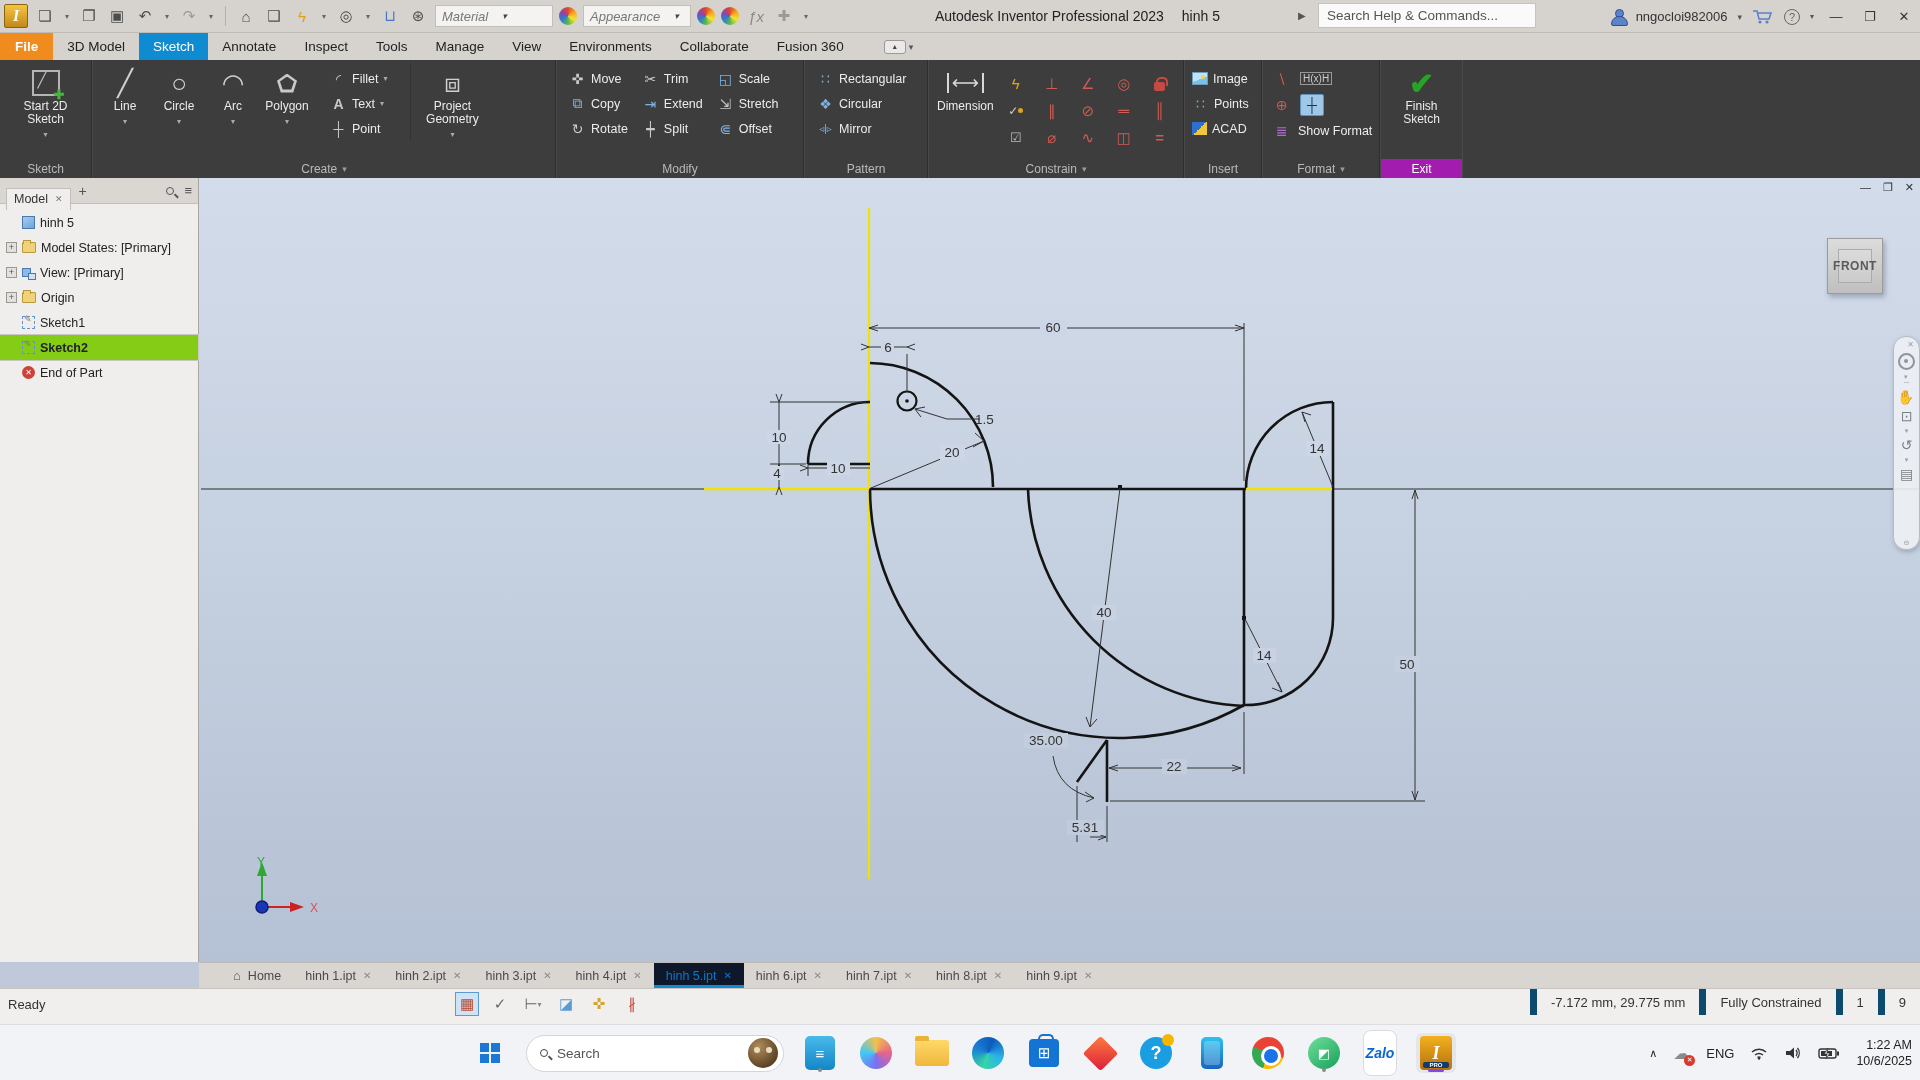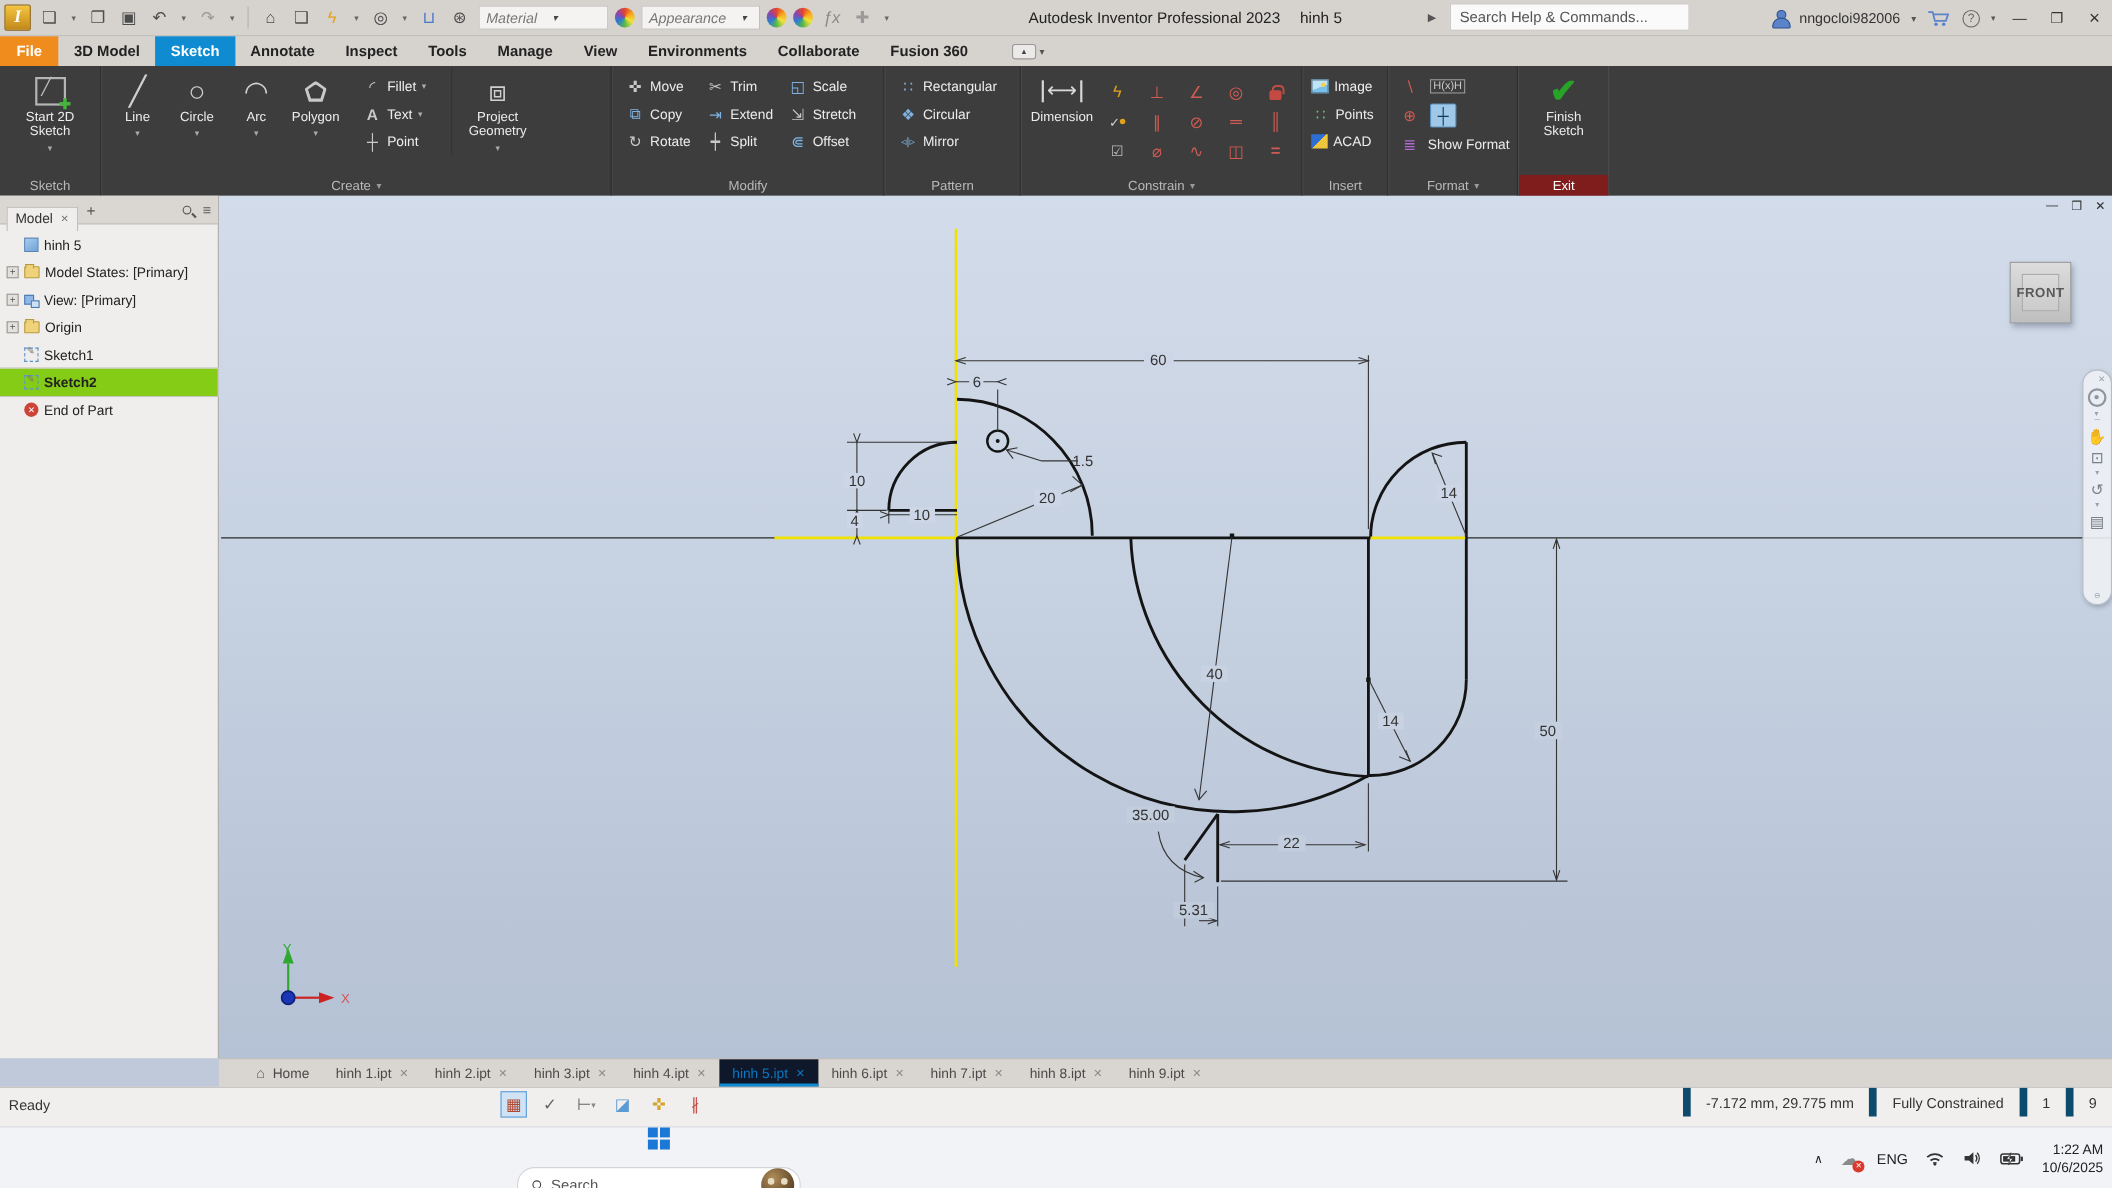--- a/index.html
+++ b/index.html
@@ -28,21 +28,21 @@
     border:1px solid #c6c3bf;display:flex;align-items:center;padding:0 8px;color:#555;font-size:13.5px;}
   .tb-right{position:absolute;right:4px;top:0;height:33px;display:flex;align-items:center;gap:10px;font-size:13px;}
   .person{width:15px;height:15px;position:relative;}
   .person::before{content:"";position:absolute;left:4px;top:0;width:7px;height:7px;border-radius:50%;background:#5b83c9;border:1px solid #31508e;}
   .person::after{content:"";position:absolute;left:0;top:7px;width:15px;height:8px;border-radius:8px 8px 2px 2px;background:#5b83c9;border:1px solid #31508e;}
   .winbtn{font-size:13px;color:#333;width:24px;text-align:center;}
 
   
   .tabrow{position:absolute;left:0;top:33px;width:1920px;height:27px;background:#d6d3cf;display:flex;
     align-items:stretch;font-size:13.5px;color:#222;}
-  .rtab{display:flex;align-items:center;padding:0 14px;font-weight:bold;}
+  .rtab{display:flex;align-items:center;padding:0 14px;}
   .rtab.file{background:#ef8c1d;color:#fff;font-weight:bold;padding:0 15px;}
   .rtab.active{background:#0e8bd1;color:#fff;}
   .collapse-ctl{display:flex;align-items:center;gap:3px;margin-left:26px;color:#555;font-size:9px;}
   .collapse-box{border:1px solid #999;background:#eceae8;width:22px;height:14px;border-radius:3px;
     display:flex;align-items:center;justify-content:center;font-size:8px;color:#444;}
 
   
   .ribbon{position:absolute;left:0;top:60px;width:1920px;height:118px;background:#3d3d3d;color:#e6e6e6;}
   .panel{position:absolute;top:0;height:118px;border-right:1px solid #2e2e2e;box-shadow:1px 0 0 #4a4a4a;}
   .pbody{position:absolute;left:0;top:2px;right:0;height:96px;display:flex;align-items:flex-start;}
@@ -139,21 +139,21 @@
   .statusbar .ready{position:absolute;left:8px;top:8px;}
   .sb-icons{position:absolute;left:455px;top:3px;display:flex;align-items:center;gap:9px;}
   .sbico{width:24px;height:24px;display:flex;align-items:center;justify-content:center;font-size:15px;color:#666;}
   .sbico.active{background:#cfe3f5;border:1px solid #5b9bd5;color:#b0482f;}
   .sb-right{position:absolute;right:0;top:0;height:26px;display:flex;align-items:stretch;}
   .sbcell{display:flex;align-items:center;padding:0 14px;border-left:7px solid #0c4a6e;}
 
   
   .taskbar{position:absolute;left:0;top:1024px;width:1920px;height:56px;background:#f2f3f7;
     border-top:1px solid #dcdde1;}
-  .tb-center{position:absolute;left:470px;top:0;height:56px;display:flex;align-items:center;gap:16px;flex-direction:column;}
+  .tb-center{position:absolute;left:470px;top:0;height:56px;display:flex;align-items:center;gap:16px;}
   .tkicon{width:40px;height:40px;display:flex;align-items:center;justify-content:center;position:relative;}
   .win-logo{display:grid;grid-template-columns:9px 9px;grid-template-rows:9px 9px;gap:2px;}
   .win-logo i{background:#1b78d7;}
   .searchpill{width:258px;height:37px;background:#fff;border:1px solid #d5d5d9;border-radius:19px;
     display:flex;align-items:center;padding:0 5px 0 13px;gap:9px;color:#555;font-size:13.5px;}
   .searchpill .owl{margin-left:auto;width:30px;height:30px;border-radius:50%;
     background:radial-gradient(circle at 35% 30%,#b08d5a,#6b4f2e 60%,#3a2c17);position:relative;}
   .searchpill .owl::before,.searchpill .owl::after{content:"";position:absolute;top:9px;width:6px;height:6px;
     border-radius:50%;background:#e8dcc0;}
   .searchpill .owl::before{left:6px}.searchpill .owl::after{right:6px}
@@ -499,21 +499,21 @@
       </div>
   </div>
 
   <div class="panel" style="left:1381px;width:81px;border-right:none">
     <div class="pbody" style="justify-content:center">
       <div class="bigbtn">
         <span class="bicon" style="color:#27a327;font-size:30px;font-weight:bold">✔</span>
         <span style="width:50px">Finish Sketch</span>
       </div>
     </div>
-    <div class="plabel" style="background:#7f1d1d;color:#fff">
+    <div class="plabel" style="background:#a21caf;color:#fff">
         <span>Exit</span>
       </div>
   </div>
 </div>
 
 <div class="browser">
   <div class="bheader">
     <span class="modeltab">
       <span>Model</span>
       <span style="font-size:9px;color:#777">✕</span>

